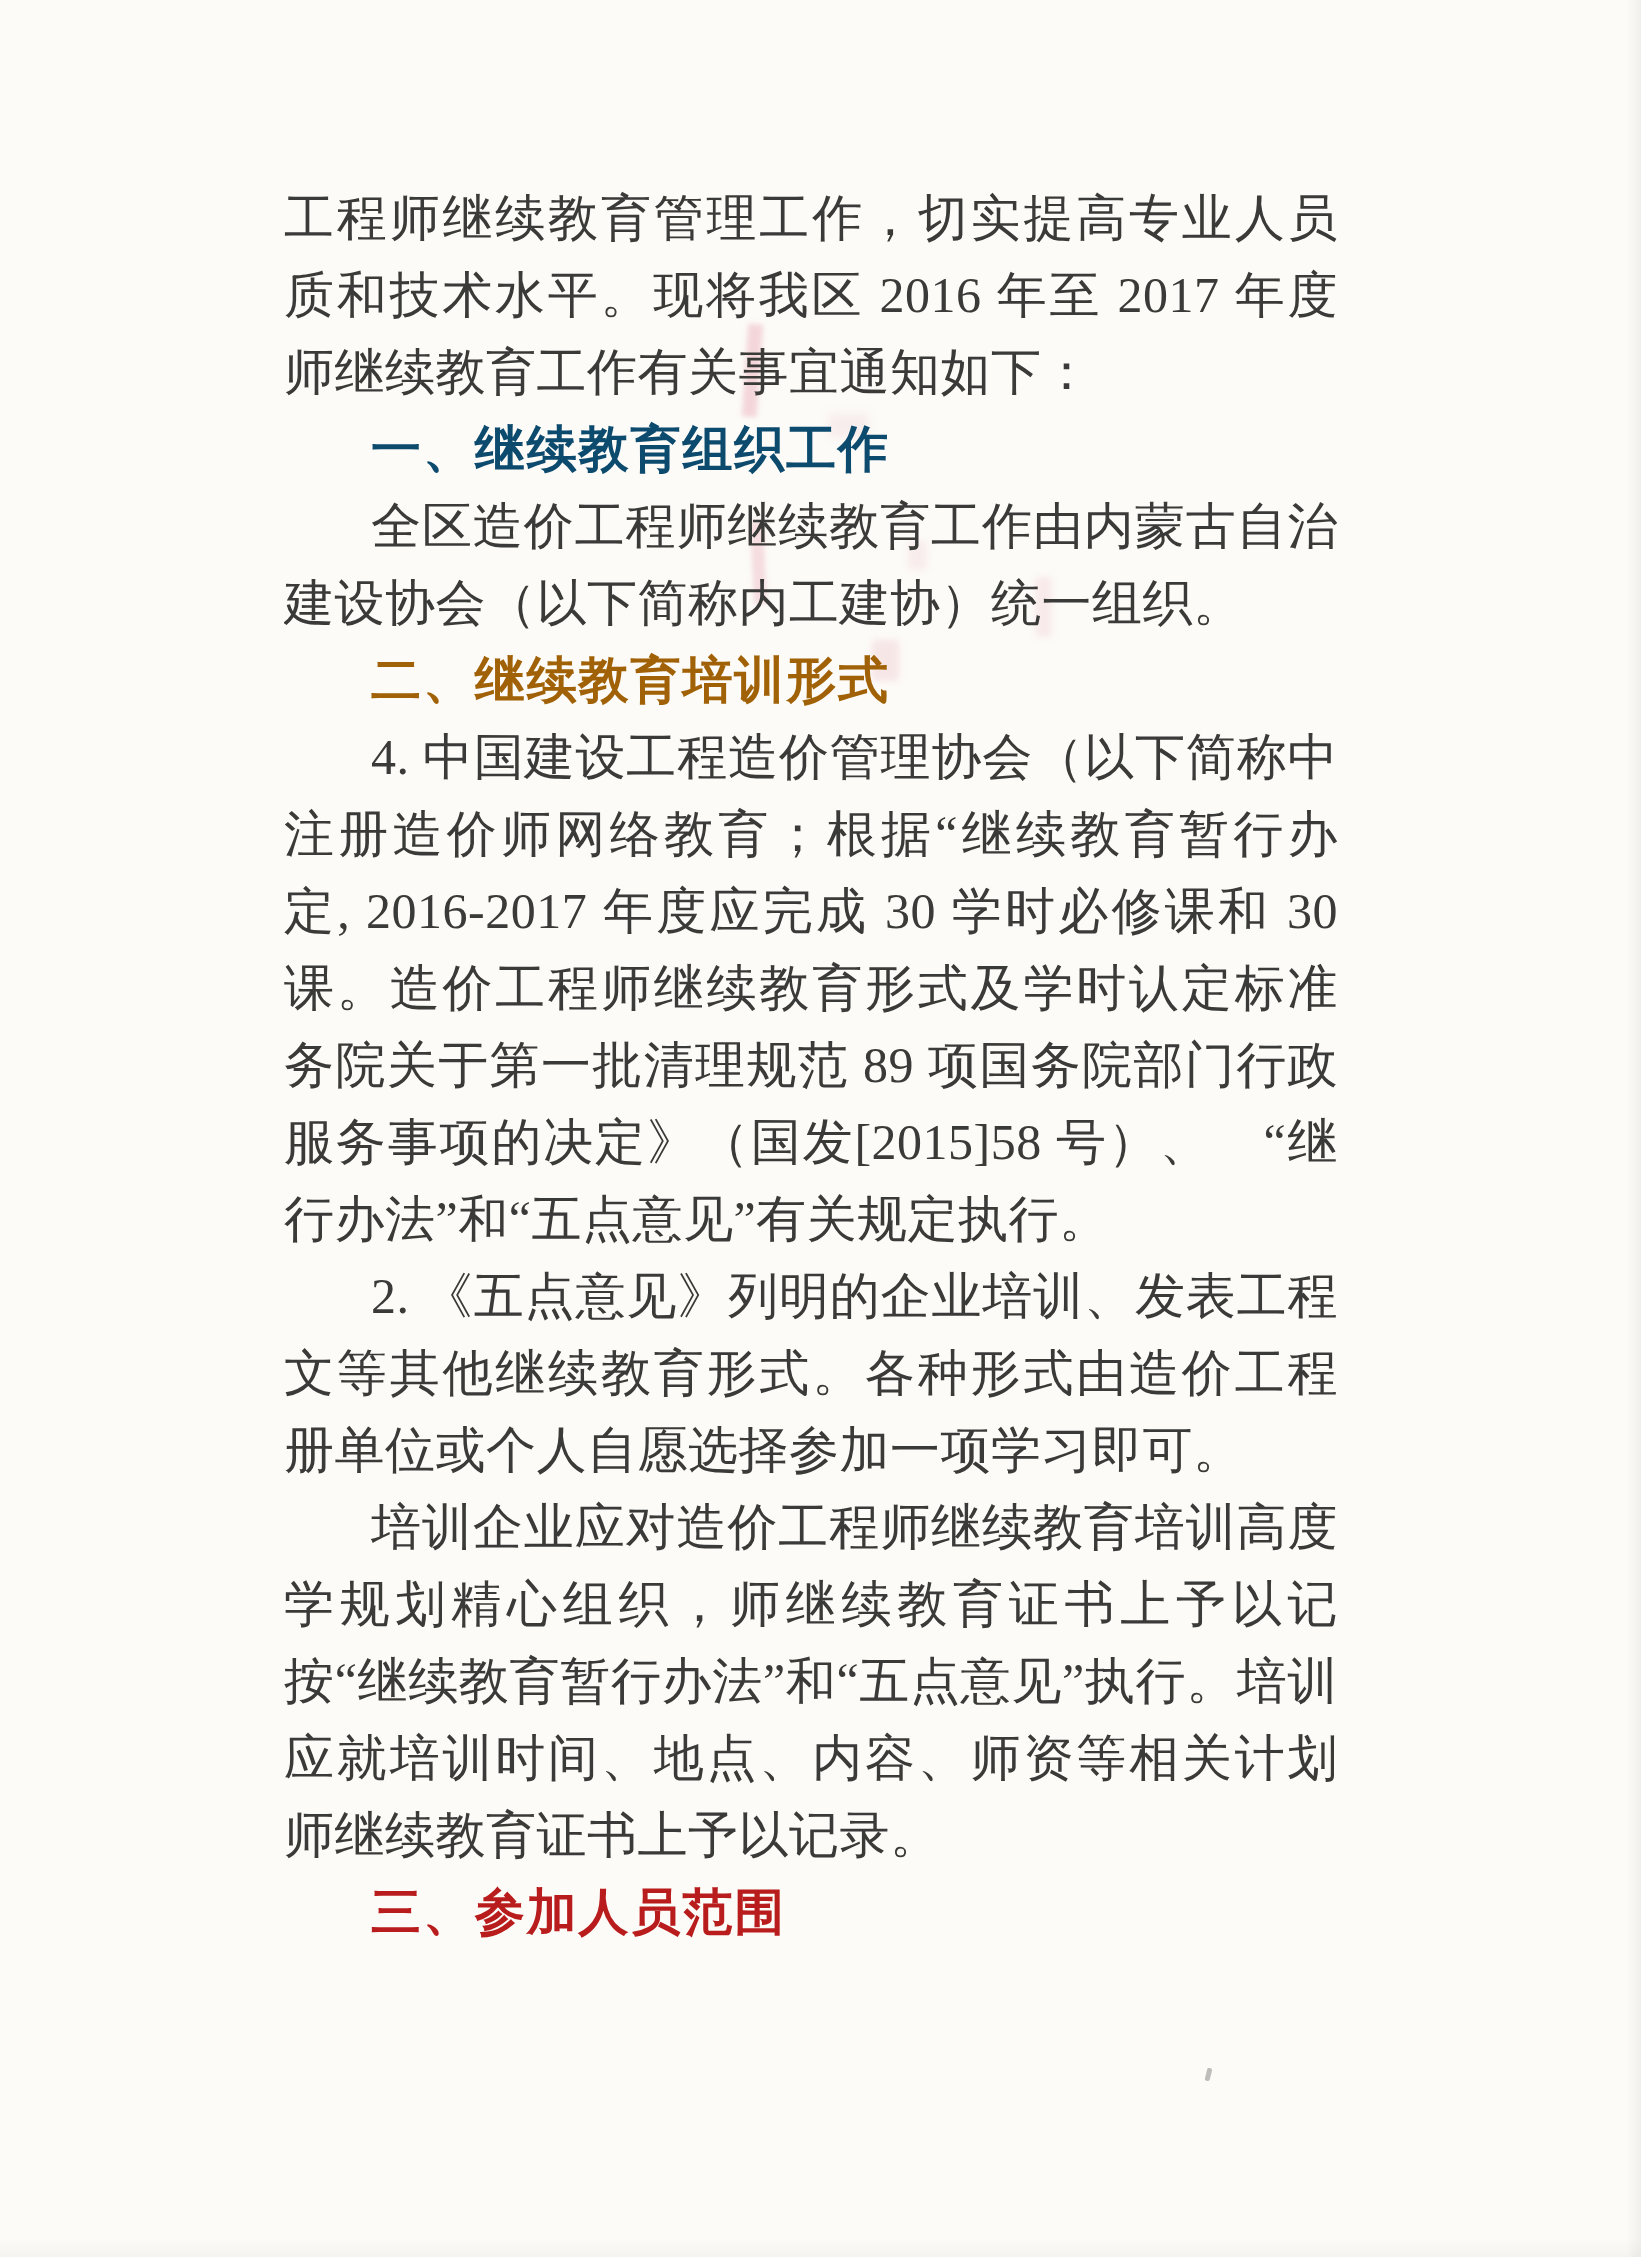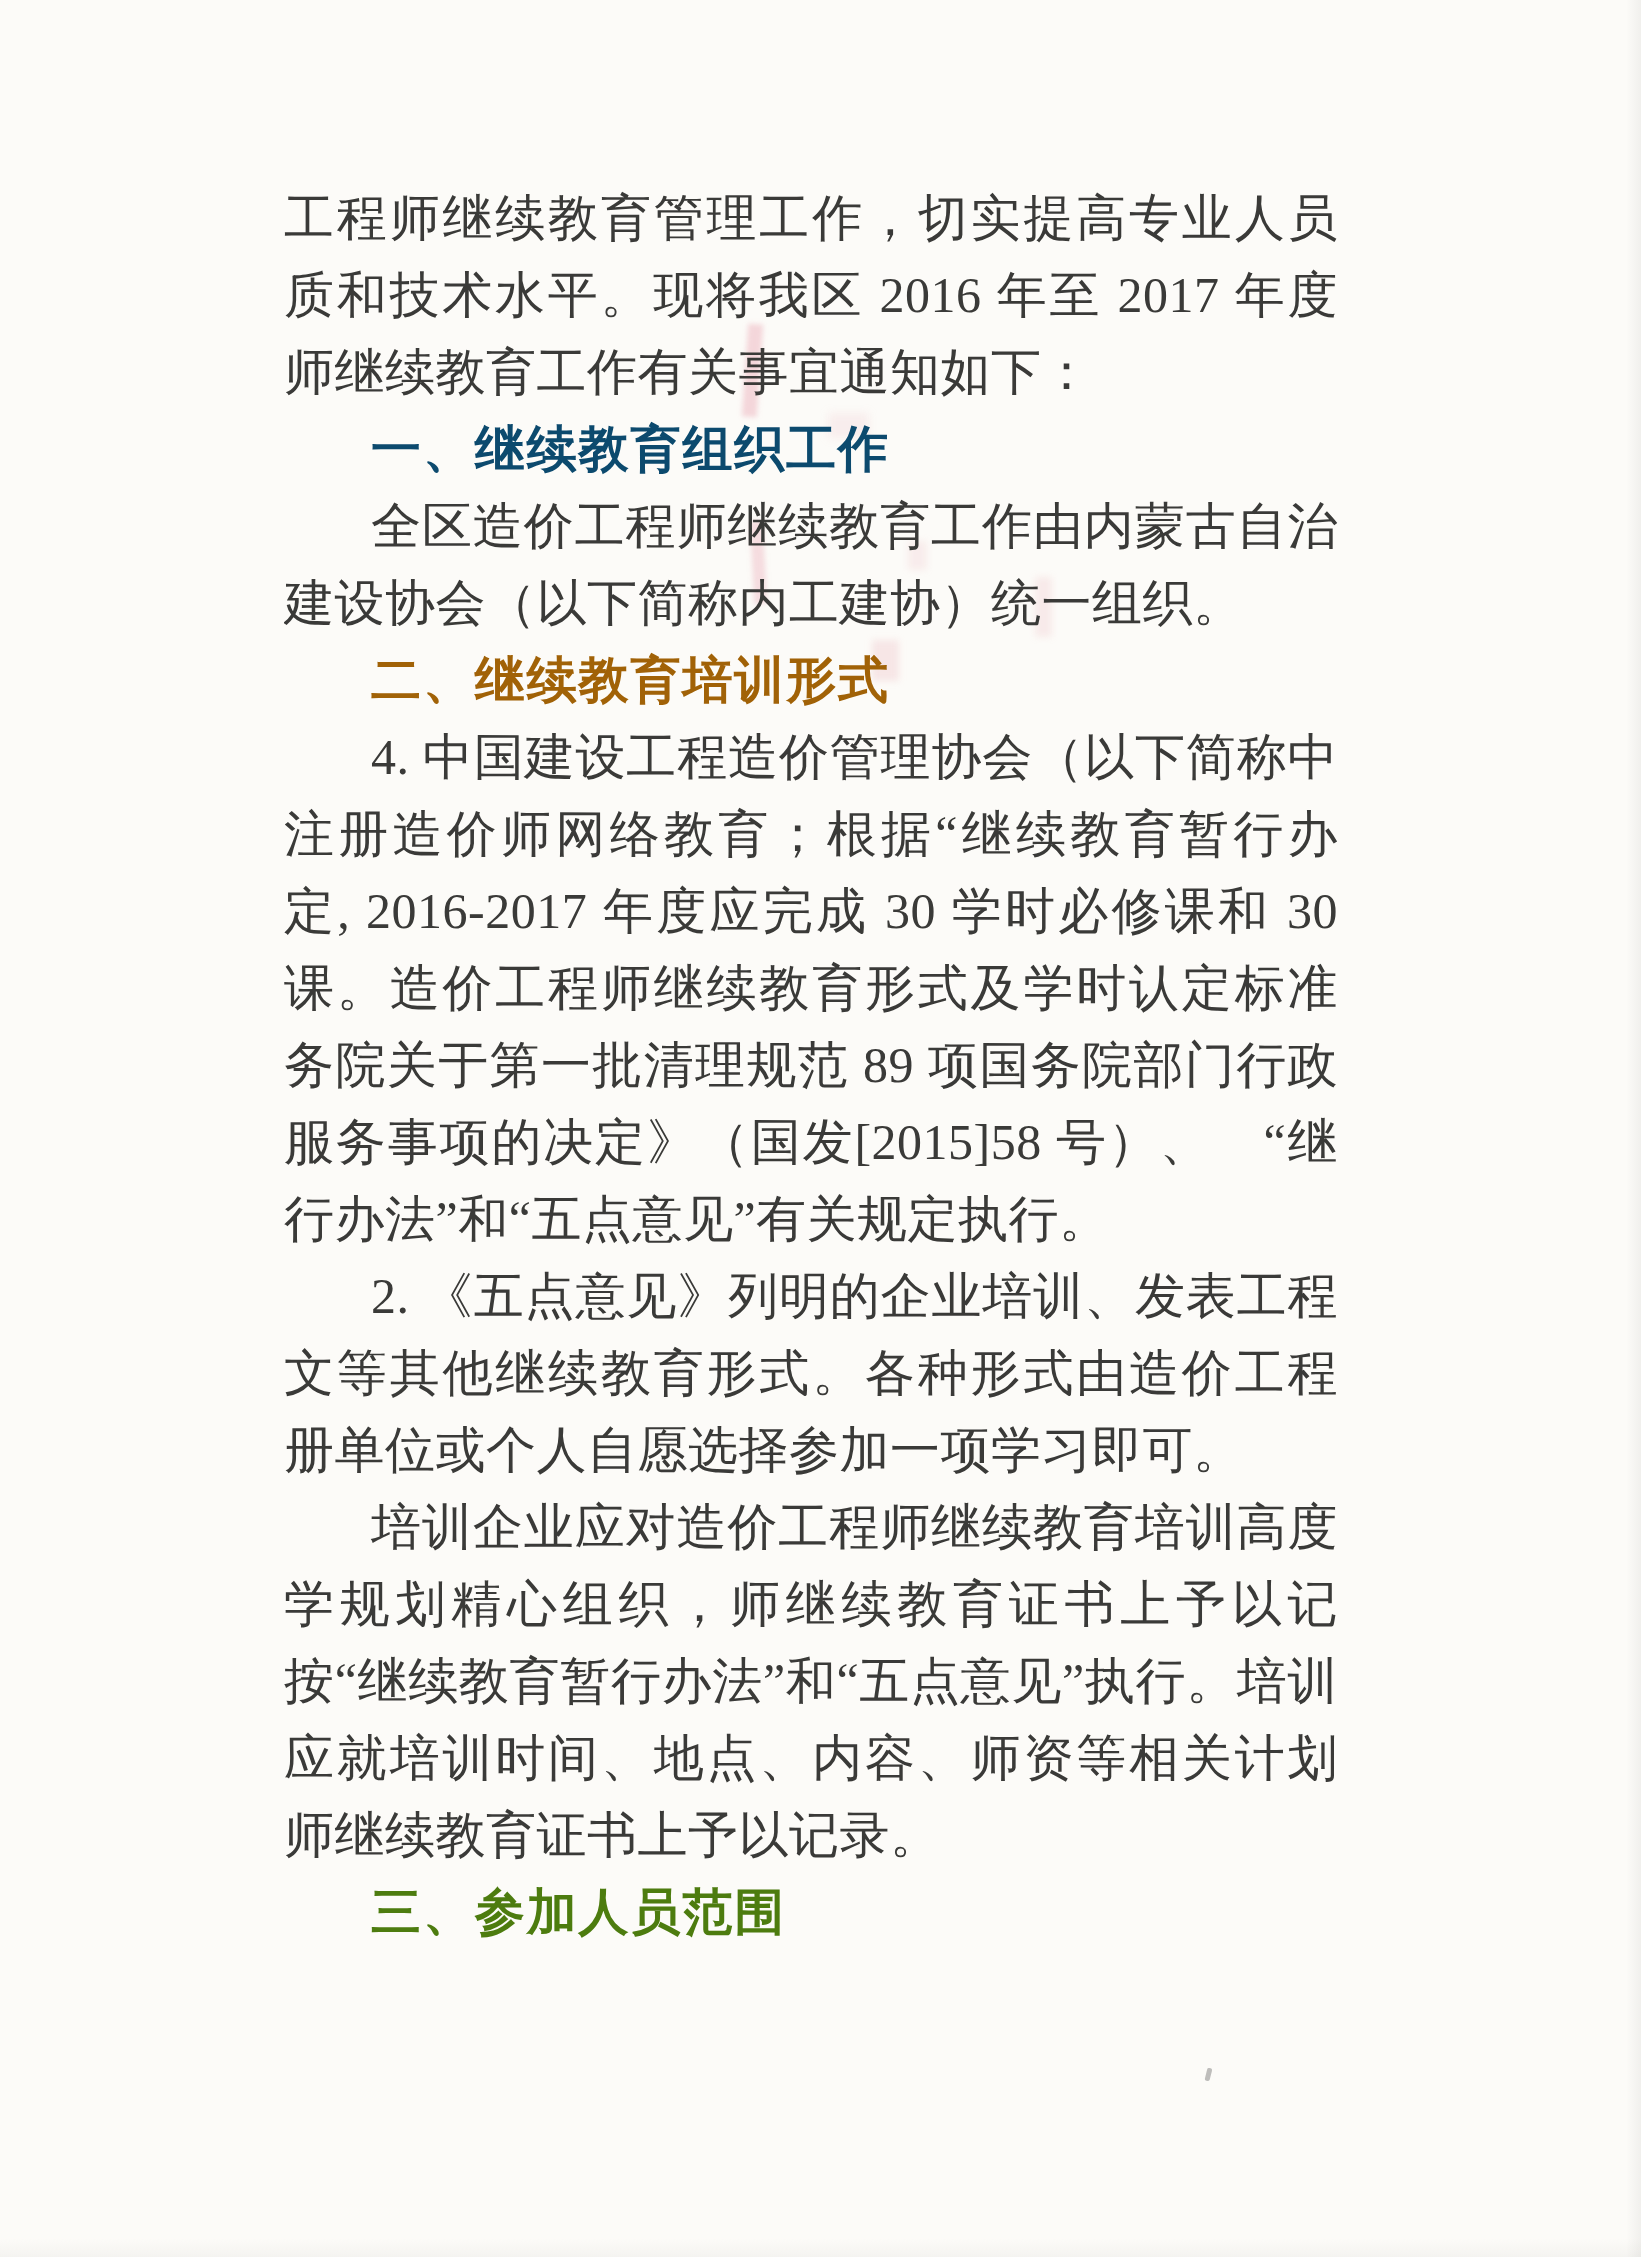--- a/index.html
+++ b/index.html
@@ -105,16 +105,16 @@
       <div class="line">服务事项的决定》（国发[2015]58 号）、　“继续教育暂</div>
       <div class="line end">行办法”和“五点意见”有关规定执行。</div>
       <div class="line indent">2. 《五点意见》列明的企业培训、发表工程造价论</div>
       <div class="line">文等其他继续教育形式。各种形式由造价工程师所在注</div>
       <div class="line end">册单位或个人自愿选择参加一项学习即可。</div>
       <div class="line indent">培训企业应对造价工程师继续教育培训高度重视，科</div>
       <div class="line">学规划精心组织，师继续教育证书上予以记录，学时应</div>
       <div class="line">按“继续教育暂行办法”和“五点意见”执行。培训前</div>
       <div class="line">应就培训时间、地点、内容、师资等相关计划报送内工</div>
       <div class="line end">师继续教育证书上予以记录。</div>
-      <div class="line indent heading end" style="color: #4d7c0f;">三、参加人员范围</div>
+      <div class="line indent heading end" style="color: #b91c1c;">三、参加人员范围</div>
     </div>
 </div>
 
 
 </body></html>

